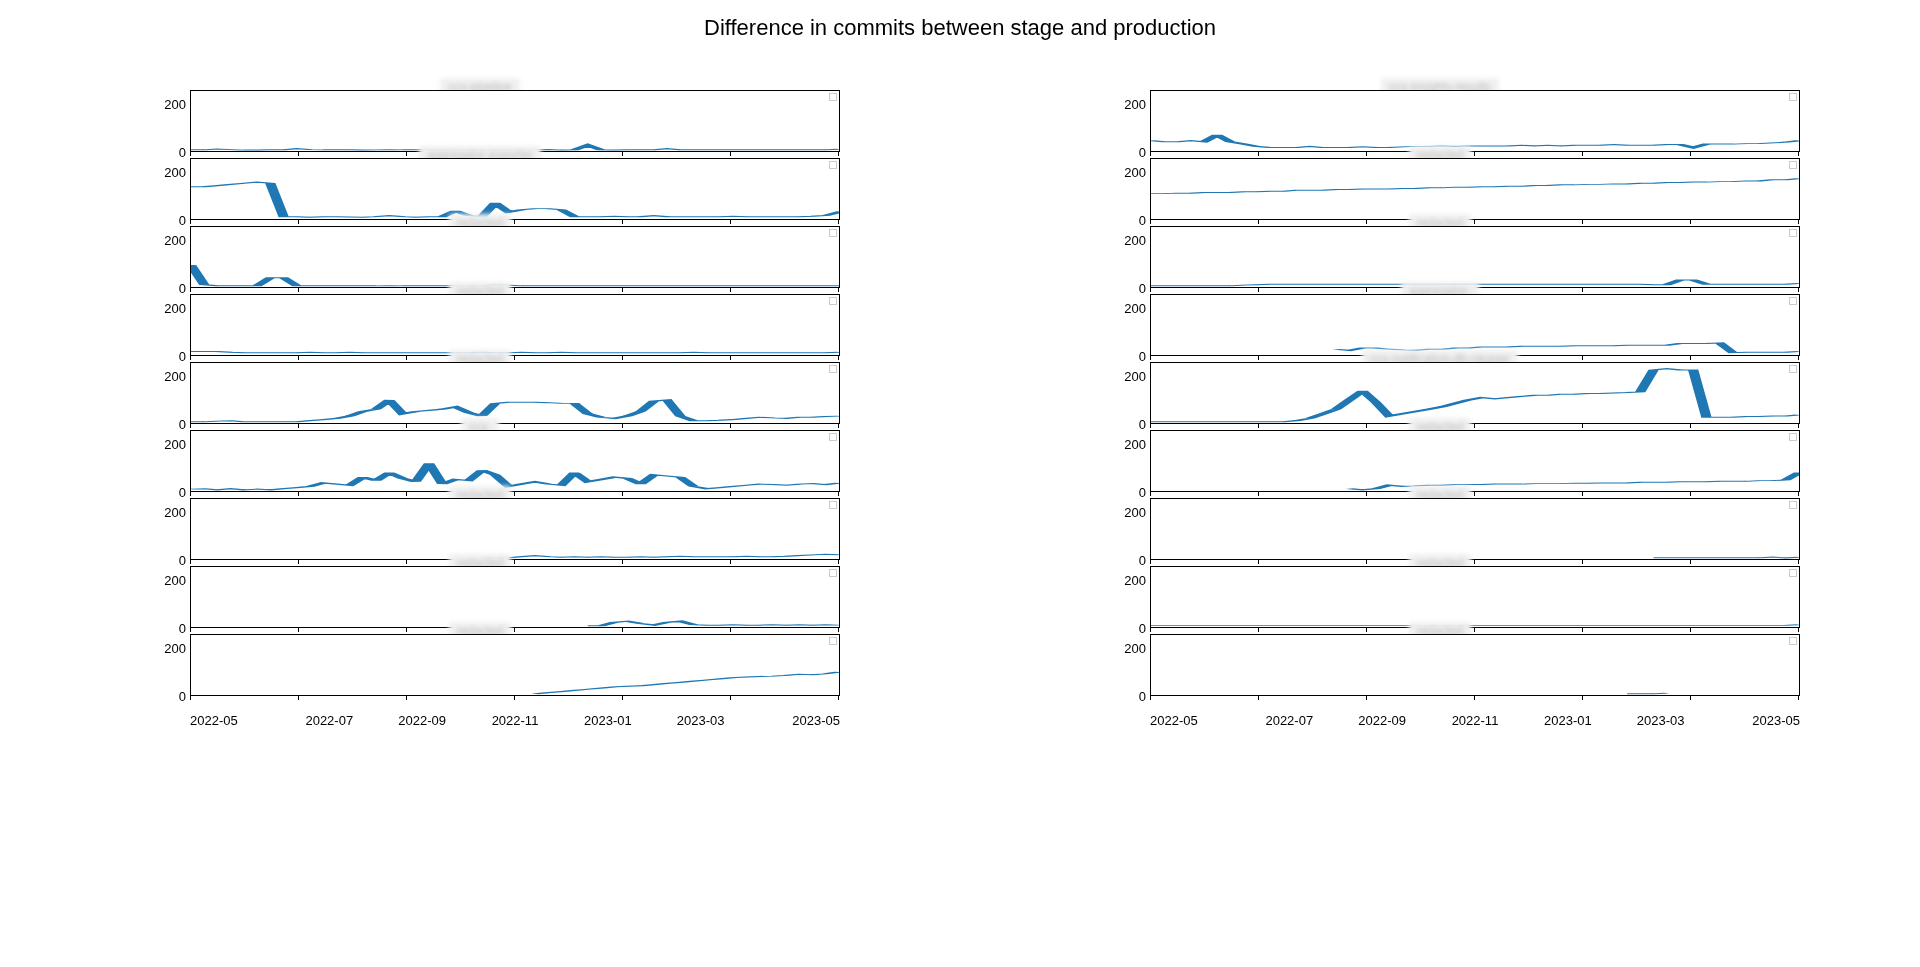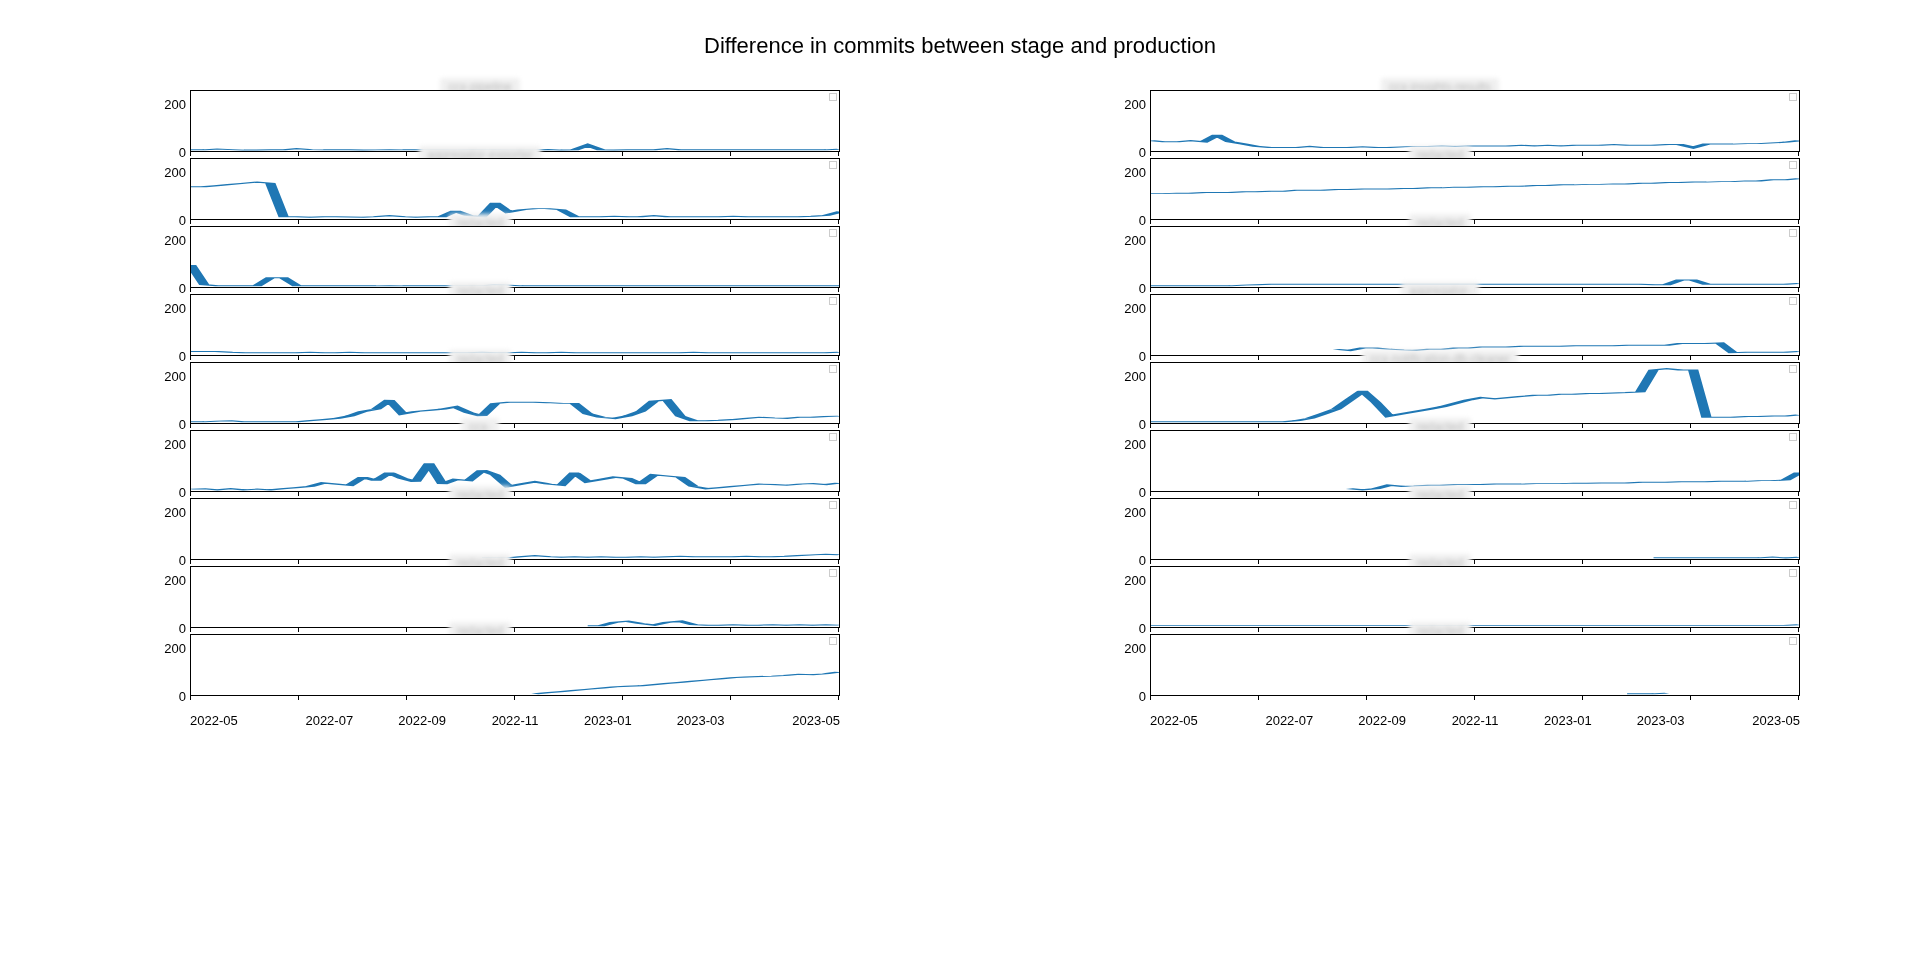--- a/index.html
+++ b/index.html
@@ -11,21 +11,21 @@
       height: 967px;
       overflow: hidden;
     }
     .figure {
       width: 1920px;
       height: 967px;
       position: relative;
     }
     .title {
       position: absolute;
-      top: 33px;
+      top: 15px;
       left: 0;
       right: 0;
       text-align: center;
       font-size: 22px;
       color: #000;
     }
     .columns {
       position: absolute;
       top: 90px;
       left: 0;

